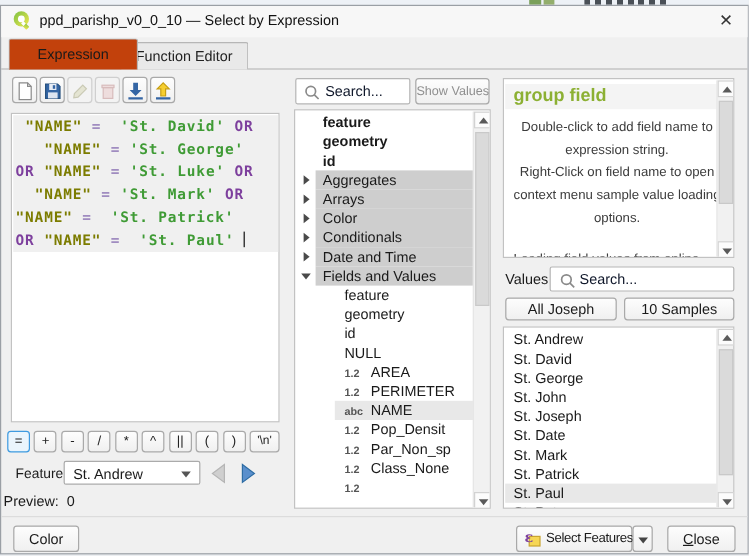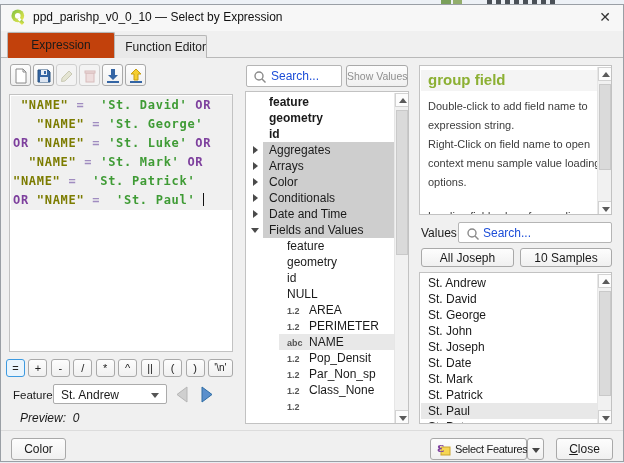--- a/index.html
+++ b/index.html
@@ -6,21 +6,21 @@
   html,body { width:624px; height:463px; }
   body { font-family:"Liberation Sans",sans-serif; font-size:12px; color:#1a1a1a; background:#e9edf2; position:relative; overflow:hidden; }
   .abs { position:absolute; }
   .dialog { position:absolute; left:0; top:4px; width:624px; height:458px; background:#f0f0f0; border:1px solid #9a9fa5; }
   .titlebar { position:absolute; left:1px; top:5px; width:622px; height:26px; background:#f7f7f7; }
   .title-text { position:absolute; left:33px; top:10px; font-size:12px; color:#111; white-space:nowrap; }
   .close-x { position:absolute; left:592px; top:7px; width:26px; height:20px; text-align:center; font-size:14px; color:#333; line-height:20px; }
   .tabbar-line { position:absolute; left:1px; top:57px; width:622px; height:1px; background:#b9b9b9; }
   .tab { position:absolute; border:1px solid #b6b6b6; border-bottom:none; border-radius:2px 2px 0 0; text-align:center; font-size:12px; }
   .tab.active { background:#c2410c; left:7px; top:32px; width:108px; height:26px; line-height:25px; z-index:2; }
-  .tab.inactive { background:#e9e9e9; left:100px; top:35px; width:107px; height:23px; line-height:22px; color:#222;text-align:right; }
+  .tab.inactive { background:#e9e9e9; left:100px; top:35px; width:107px; height:23px; line-height:22px; color:#222; }
   .btn { background:linear-gradient(#fdfdfd,#f0f0f0); border:1px solid #a9a9a9; border-radius:3px; }
   
   .tbtn { position:absolute; top:64px; width:21px; height:22px; }
   .tbtn.disabled { border-color:#cfcfcf; background:#f3f3f3; }
   .tbtn svg { position:absolute; left:2px; top:3px; }
   
   .editor { position:absolute; left:9px; top:94px; width:224px; height:258px; background:#fff; border:1px solid #c2c2c2; overflow:hidden; }
   .code-block { position:absolute; left:1px; top:1px; width:221px; background:#f0f0f0; }
   .code-line { height:19px; line-height:19px; white-space:pre; font-family:"DejaVu Sans Mono",monospace; font-size:12px; font-weight:600; letter-spacing:0.7px; padding-left:2px; }
   .tk-f { color:#7c7c00; }
@@ -33,45 +33,45 @@
   .opbtn { height:18px; line-height:16px; text-align:center; font-size:11px; color:#222; }
   .opbtn.w19 { width:19px; }
   .opbtn.w25 { width:25px; font-size:10px; }
   .opbtn.focus { border:1px solid #3d9ae0; background:#eaf5fd; }
   
   .feature-label { position:absolute; left:13px; top:389px; font-size:11.5px; }
   .combo { position:absolute; left:53px; top:384px; width:114px; height:20px; background:#fff; border:1px solid #ababab; border-radius:2px; }
   .combo-text { position:absolute; left:7px; top:3px; font-size:12px; }
   .combo-arrow { position:absolute; right:7px; top:8px; width:0; height:0; border-left:4px solid transparent; border-right:4px solid transparent; border-top:5px solid #555; }
   .navbtn { position:absolute; top:384px; width:22px; height:21px; }
-  .preview { position:absolute; left:20px; top:411px; font-size:12px;font-style:italic; }
+  .preview { position:absolute; left:3px; top:411px; font-size:12px; }
   
   .searchbox { position:absolute; background:#fff; border:1px solid #b5b5b5; border-radius:2px; }
-  .searchbox .ph { position:absolute; left:24px; top:3px; color:#1d4ed8; font-size:12px; }
+  .searchbox .ph { position:absolute; left:24px; top:3px; color:#0f172a; font-size:12px; }
   .showvals { position:absolute; left:346px; top:65px; width:62px; height:22px; font-size:10.5px; color:#8f8f8f; text-align:center; line-height:20px; white-space:nowrap; }
   .panel-list { position:absolute; background:#fff; border:1px solid #c2c2c2; overflow:hidden; }
   .tree { left:245px; top:91px; width:164px; height:333px; }
   .tree-rows { position:absolute; left:1px; top:2px; width:148px; }
   .trow { position:relative; height:16px; line-height:16px; font-size:12px; white-space:nowrap; }
   .trow .bg1 { position:absolute; left:16px; right:0; top:0; bottom:0; }
   .trow .bg2 { position:absolute; left:32px; right:0; top:0; bottom:0; }
   .gray { background:#cecece; }
   .hl { background:#e8e8e8; }
   .trow .lbl { position:absolute; top:0; }
   .arr-r { position:absolute; left:6px; top:4px; width:0; height:0; border-top:4px solid transparent; border-bottom:4px solid transparent; border-left:5px solid #4a4a4a; }
   .arr-d { position:absolute; left:4px; top:6px; width:0; height:0; border-left:4px solid transparent; border-right:4px solid transparent; border-top:5px solid #4a4a4a; }
   .ticon { position:absolute; font-size:9px; font-weight:bold; color:#555; top:1px; }
   
   .sb-track { position:absolute; width:14px; background:#f1f1f1; border-left:1px solid #e6e6e6; }
   .sb-btn { position:absolute; width:14px; height:14px; background:#fcfcfc; border:1px solid #d2d2d2; }
   .sb-up-t { position:absolute; left:3px; top:4px; width:0; height:0; border-left:4px solid transparent; border-right:4px solid transparent; border-bottom:5px solid #5a5a5a; }
   .sb-dn-t { position:absolute; left:3px; top:5px; width:0; height:0; border-left:4px solid transparent; border-right:4px solid transparent; border-top:5px solid #5a5a5a; }
   .sb-thumb { position:absolute; left:1px; width:12px; background:#dadada; border:1px solid #c9c9c9; }
   
-  .helpbox { position:absolute; left:419px; top:65px; width:193px; height:150px; background:#fff; border:1px solid #c2c2c2; overflow:hidden; }
+  .helpbox { position:absolute; left:419px; top:65px; width:193px; height:150px; background:#fff; border:1px solid #c2c2c2; overflow:hidden;text-align:center; }
   .help-title-band { position:absolute; left:1px; top:4px; width:177px; height:21px; background:#f4f4f4; }
   .help-title { position:absolute; left:7px; top:1px; font-size:15px; font-weight:bold; color:#8cb033; }
   .help-body { position:absolute; left:8px; top:31px; font-size:11px; line-height:19px; color:#3c3c3c; white-space:pre; }
   .notes-band { position:absolute; left:1px; top:128px; width:177px; height:15px; background:#ececec;margin-top:43px; }
   .notes-label { position:absolute; left:7px; top:1px; font-size:11px; font-weight:bold; color:#8cb033; }
   .notes-body { position:absolute; left:8px; top:144px; font-size:11px; color:#3c3c3c; white-space:nowrap; }
   .values-label { position:absolute; left:421px; top:226px; font-size:12px; }
   .vlist { left:419px; top:272px; width:193px; height:152px; }
   .vrows { position:absolute; left:1px; top:2px; width:177px; }
   .vrow { position:relative; height:16px; line-height:16px; font-size:12px; padding-left:7px; white-space:nowrap; }

